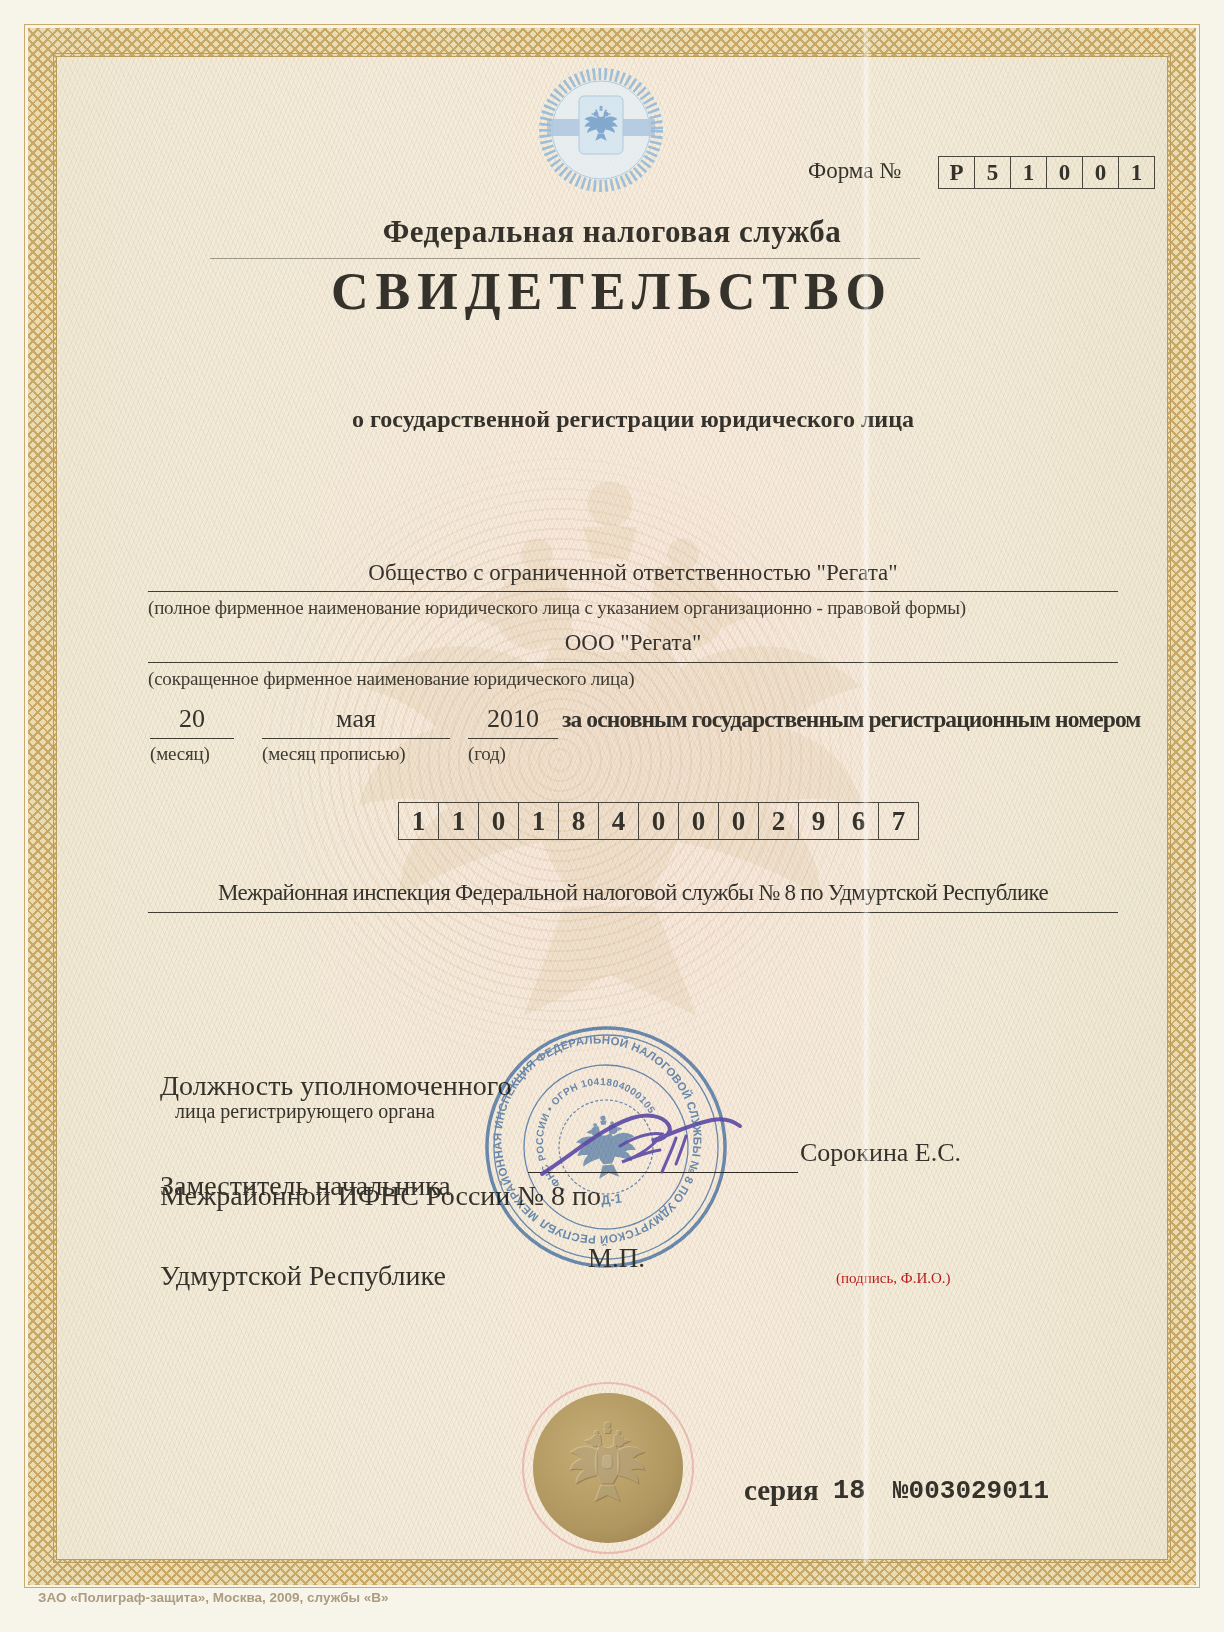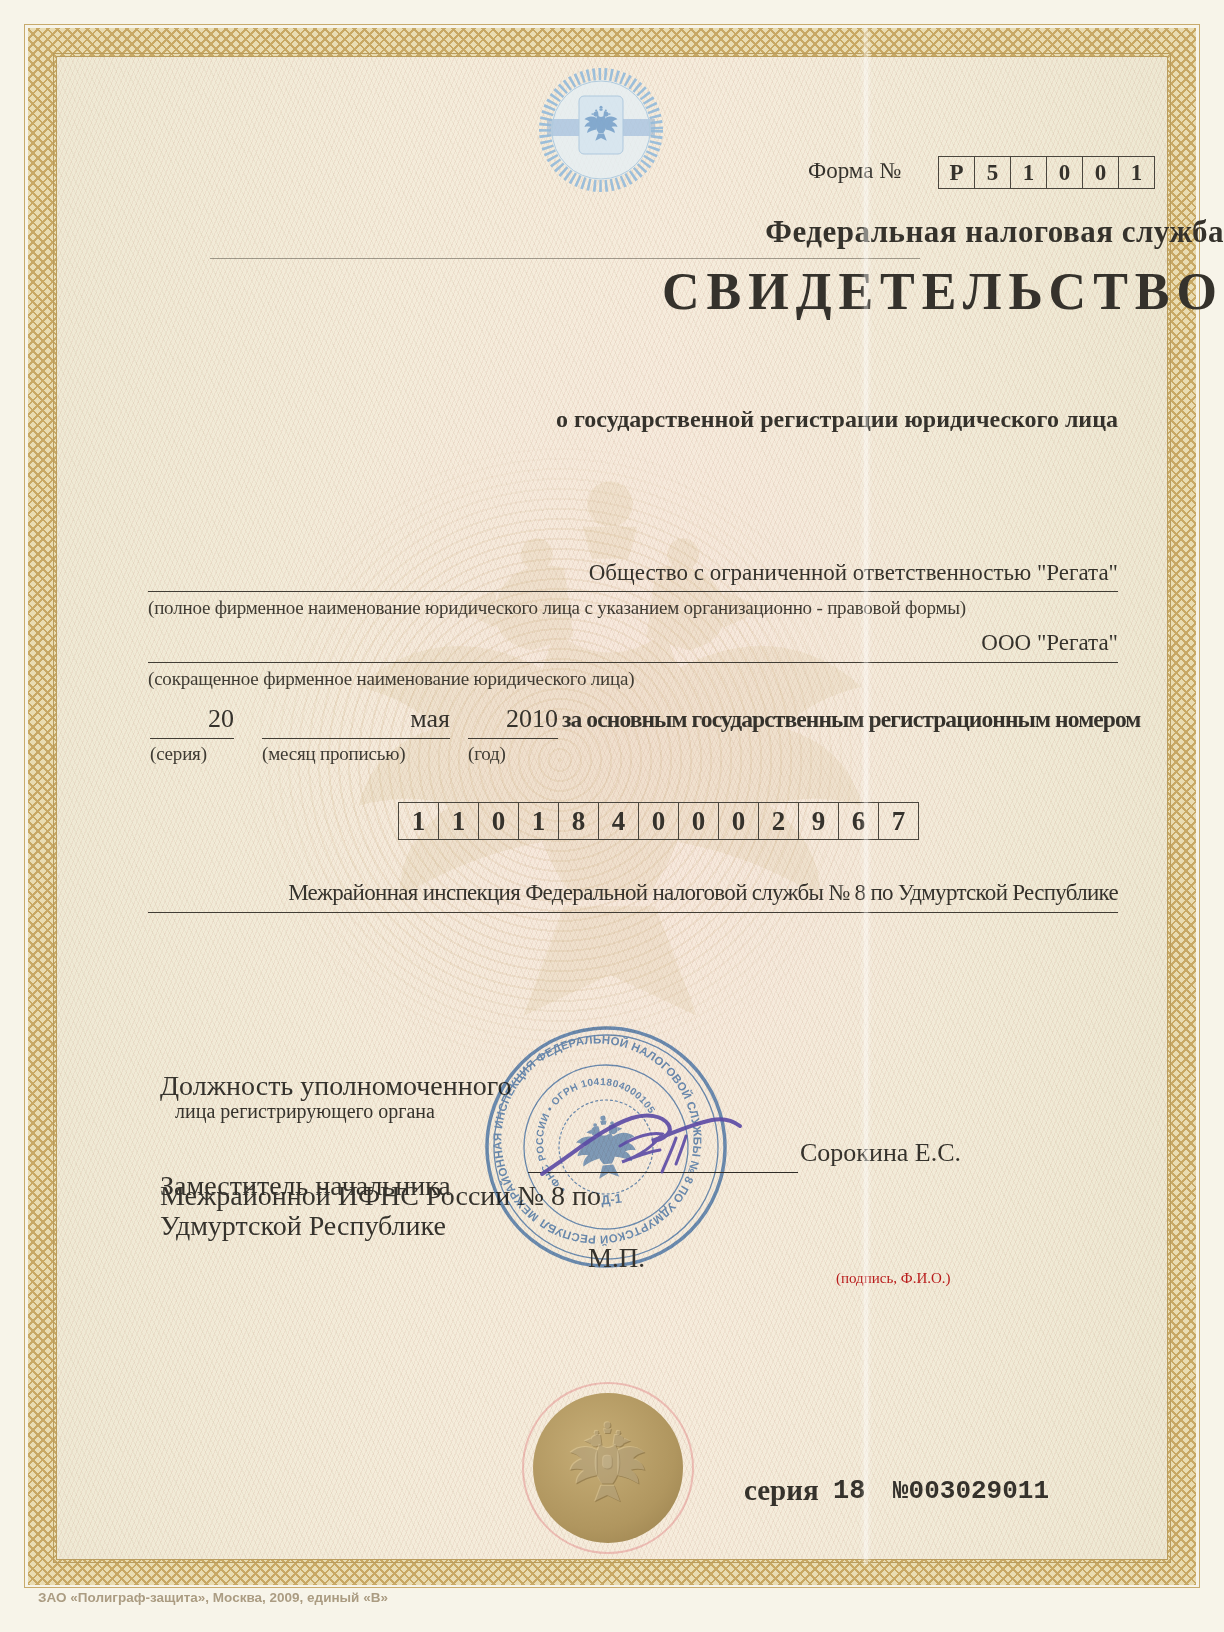--- a/index.html
+++ b/index.html
@@ -21,21 +21,21 @@
   .inner-sheet{
     position:absolute;top:56px;left:56px;right:56px;bottom:72px;
     border:1px solid #b99c5d;outline:1px solid #b99c5d;outline-offset:2px;
     background-image:
       repeating-linear-gradient(112deg,rgba(198,134,122,0.12) 0 1px,rgba(0,0,0,0) 1px 4px),
       repeating-linear-gradient(64deg,rgba(168,158,118,0.10) 0 1px,rgba(0,0,0,0) 1px 5px),
       radial-gradient(ellipse 46% 42% at 52% 46%,#f7e7dc 0%,rgba(247,231,220,0) 75%),
       linear-gradient(90deg,#efe9d4 0%,#f4ecda 30%,#f6ecdc 55%,#f2ebd8 78%,#eee8d2 100%);
   }
   .abs{position:absolute;}
-  .ctr{text-align:right;}
+  .ctr{text-align:center;}
   .bold{font-weight:bold;}
   .uline{position:absolute;height:0;border-top:1.7px solid #413d35;}
   .cap{position:absolute;font-size:19px;color:#3f3b33;letter-spacing:-0.2px;}
   .cellrow{position:absolute;display:flex;}
   .cell{width:35px;height:31px;border:1.6px solid #4a463e;border-left:none;
         display:flex;align-items:center;justify-content:center;
         font-weight:bold;font-size:23px;}
   .cell:first-child{border-left:1.6px solid #4a463e;}
   .cell2{width:39px;height:36px;font-size:27px;}
   .stmt{position:absolute;left:158px;top:444px;width:958px;}
@@ -118,21 +118,21 @@
   <div class="abs ctr" style="left:148px;top:560px;width:970px;font-size:23px;">Общество с ограниченной ответственностью "Регата"</div>
   <div class="uline" style="left:148px;top:591px;width:970px;"></div>
   <div class="cap" style="left:148px;top:597px;width:970px;">(полное фирменное наименование юридического лица с указанием организационно - правовой формы)</div>
 
   <div class="abs ctr" style="left:148px;top:630px;width:970px;font-size:23px;">ООО "Регата"</div>
   <div class="uline" style="left:148px;top:662px;width:970px;"></div>
   <div class="cap" style="left:148px;top:668px;width:970px;">(сокращенное фирменное наименование юридического лица)</div>
 
   <div class="abs ctr" style="left:150px;top:704px;width:84px;font-size:26px;">20</div>
   <div class="uline" style="left:150px;top:738px;width:84px;"></div>
-  <div class="cap" style="left:150px;top:743px;width:84px;">(серия)</div>
+  <div class="cap" style="left:150px;top:743px;width:84px;">(месяц)</div>
 
   <div class="abs ctr" style="left:262px;top:704px;width:188px;font-size:26px;">мая</div>
   <div class="uline" style="left:262px;top:738px;width:188px;"></div>
   <div class="cap" style="left:262px;top:743px;width:188px;">(месяц прописью)</div>
 
   <div class="abs ctr" style="left:468px;top:704px;width:90px;font-size:26px;">2010</div>
   <div class="uline" style="left:468px;top:738px;width:90px;"></div>
   <div class="cap" style="left:468px;top:743px;width:90px;">(год)</div>
 
   <div class="abs bold" style="left:562px;top:706px;font-size:23.5px;letter-spacing:-0.9px;white-space:nowrap;">за основным государственным регистрационным номером</div>
@@ -153,21 +153,21 @@
     <div class="cell cell2">7</div>
   </div>
 
   <div class="abs ctr" style="left:148px;top:880px;width:970px;font-size:23px;letter-spacing:-0.7px;white-space:nowrap;">Межрайонная инспекция Федеральной налоговой службы № 8 по Удмуртской Республике</div>
   <div class="uline" style="left:148px;top:912px;width:970px;"></div>
 
   <div class="abs" style="left:160px;top:1070px;font-size:28px;">Должность уполномоченного</div>
   <div class="abs" style="left:160px;top:1100px;font-size:20px;margin-left:15px;">лица регистрирующего органа</div>
   <div class="abs" style="left:160px;top:1150px;font-size:28px;margin-top:20px;">Заместитель начальника</div>
   <div class="abs" style="left:160px;top:1180px;font-size:28px;">Межрайонной ИФНС России № 8 по</div>
-  <div class="abs" style="left:160px;top:1210px;font-size:28px;">Удмуртской Республике</div>
+  <div class="abs" style="left:160px;top:1260px;font-size:28px;">Удмуртской Республике</div>
 
   <div class="stamp-wrap">
     <svg viewBox="0 0 250 250" width="250" height="250">
       <g fill="none" stroke="currentColor">
         <circle cx="125" cy="125" r="119" stroke-width="3.5"></circle>
         <circle cx="125" cy="125" r="112" stroke-width="1.3"></circle>
         <circle cx="125" cy="125" r="82" stroke-width="1.3"></circle>
         <circle cx="125" cy="125" r="47" stroke-width="1.2" stroke-dasharray="3 2"></circle>
       </g>
       <defs>
@@ -210,15 +210,15 @@
     <use href="#dbl-eagle" x="45" y="31" width="82" height="102" fill="rgba(90,70,35,0.35)"></use>
     <use href="#dbl-eagle" x="44" y="30" width="82" height="102" fill="rgba(255,240,205,0.28)"></use>
   </svg>
 
   <div class="abs bold" style="left:716px;top:1474px;font-size:29px;margin-left:28px;">серия</div>
   <div class="abs mono" style="left:833px;top:1476px;font-size:27px;">18</div>
   <div class="abs mono" style="left:893px;top:1476px;font-size:26px;">№003029011</div>
 
   <div class="fold"></div>
 
-  <div class="abs sans bold" style="left:38px;top:1590px;font-size:13.5px;color:#ab9c82;">ЗАО «Полиграф-защита», Москва, 2009, единый «В»</div>
+  <div class="abs sans bold" style="left:38px;top:1590px;font-size:13.5px;color:#ab9c82;">ЗАО «Полиграф-защита», Москва, 2009, службы «В»</div>
 
 </div>
 
 </body></html>

